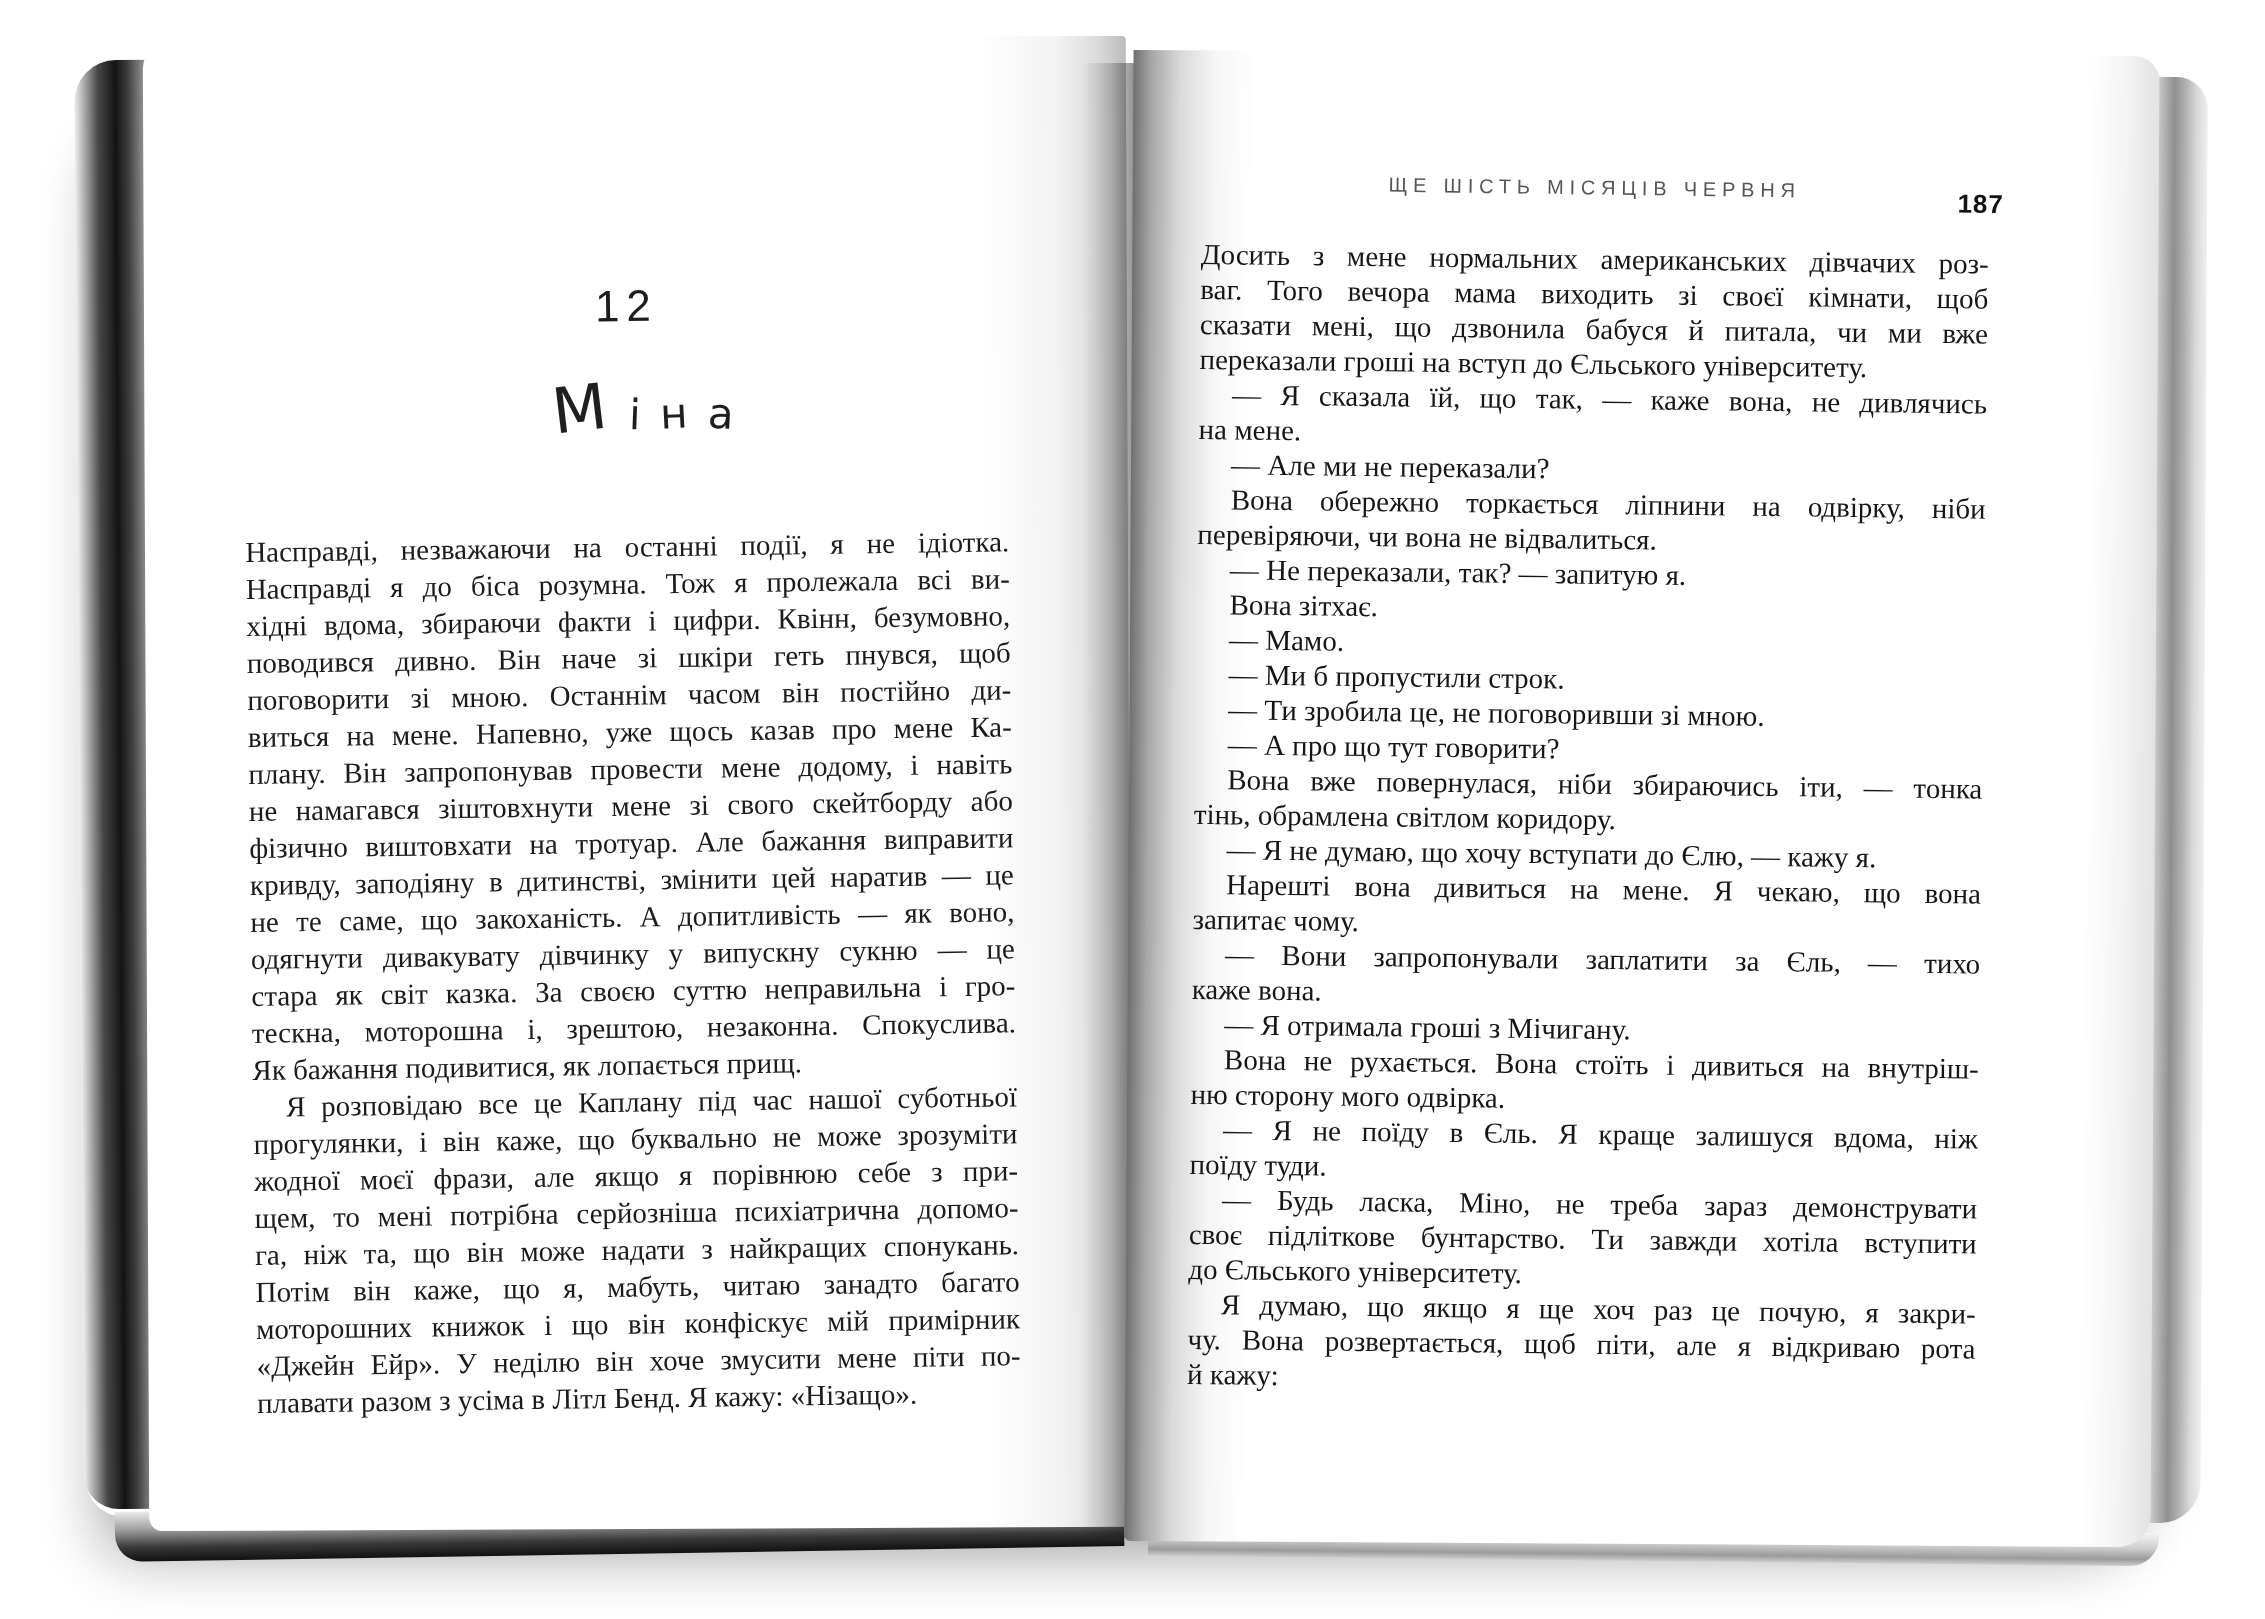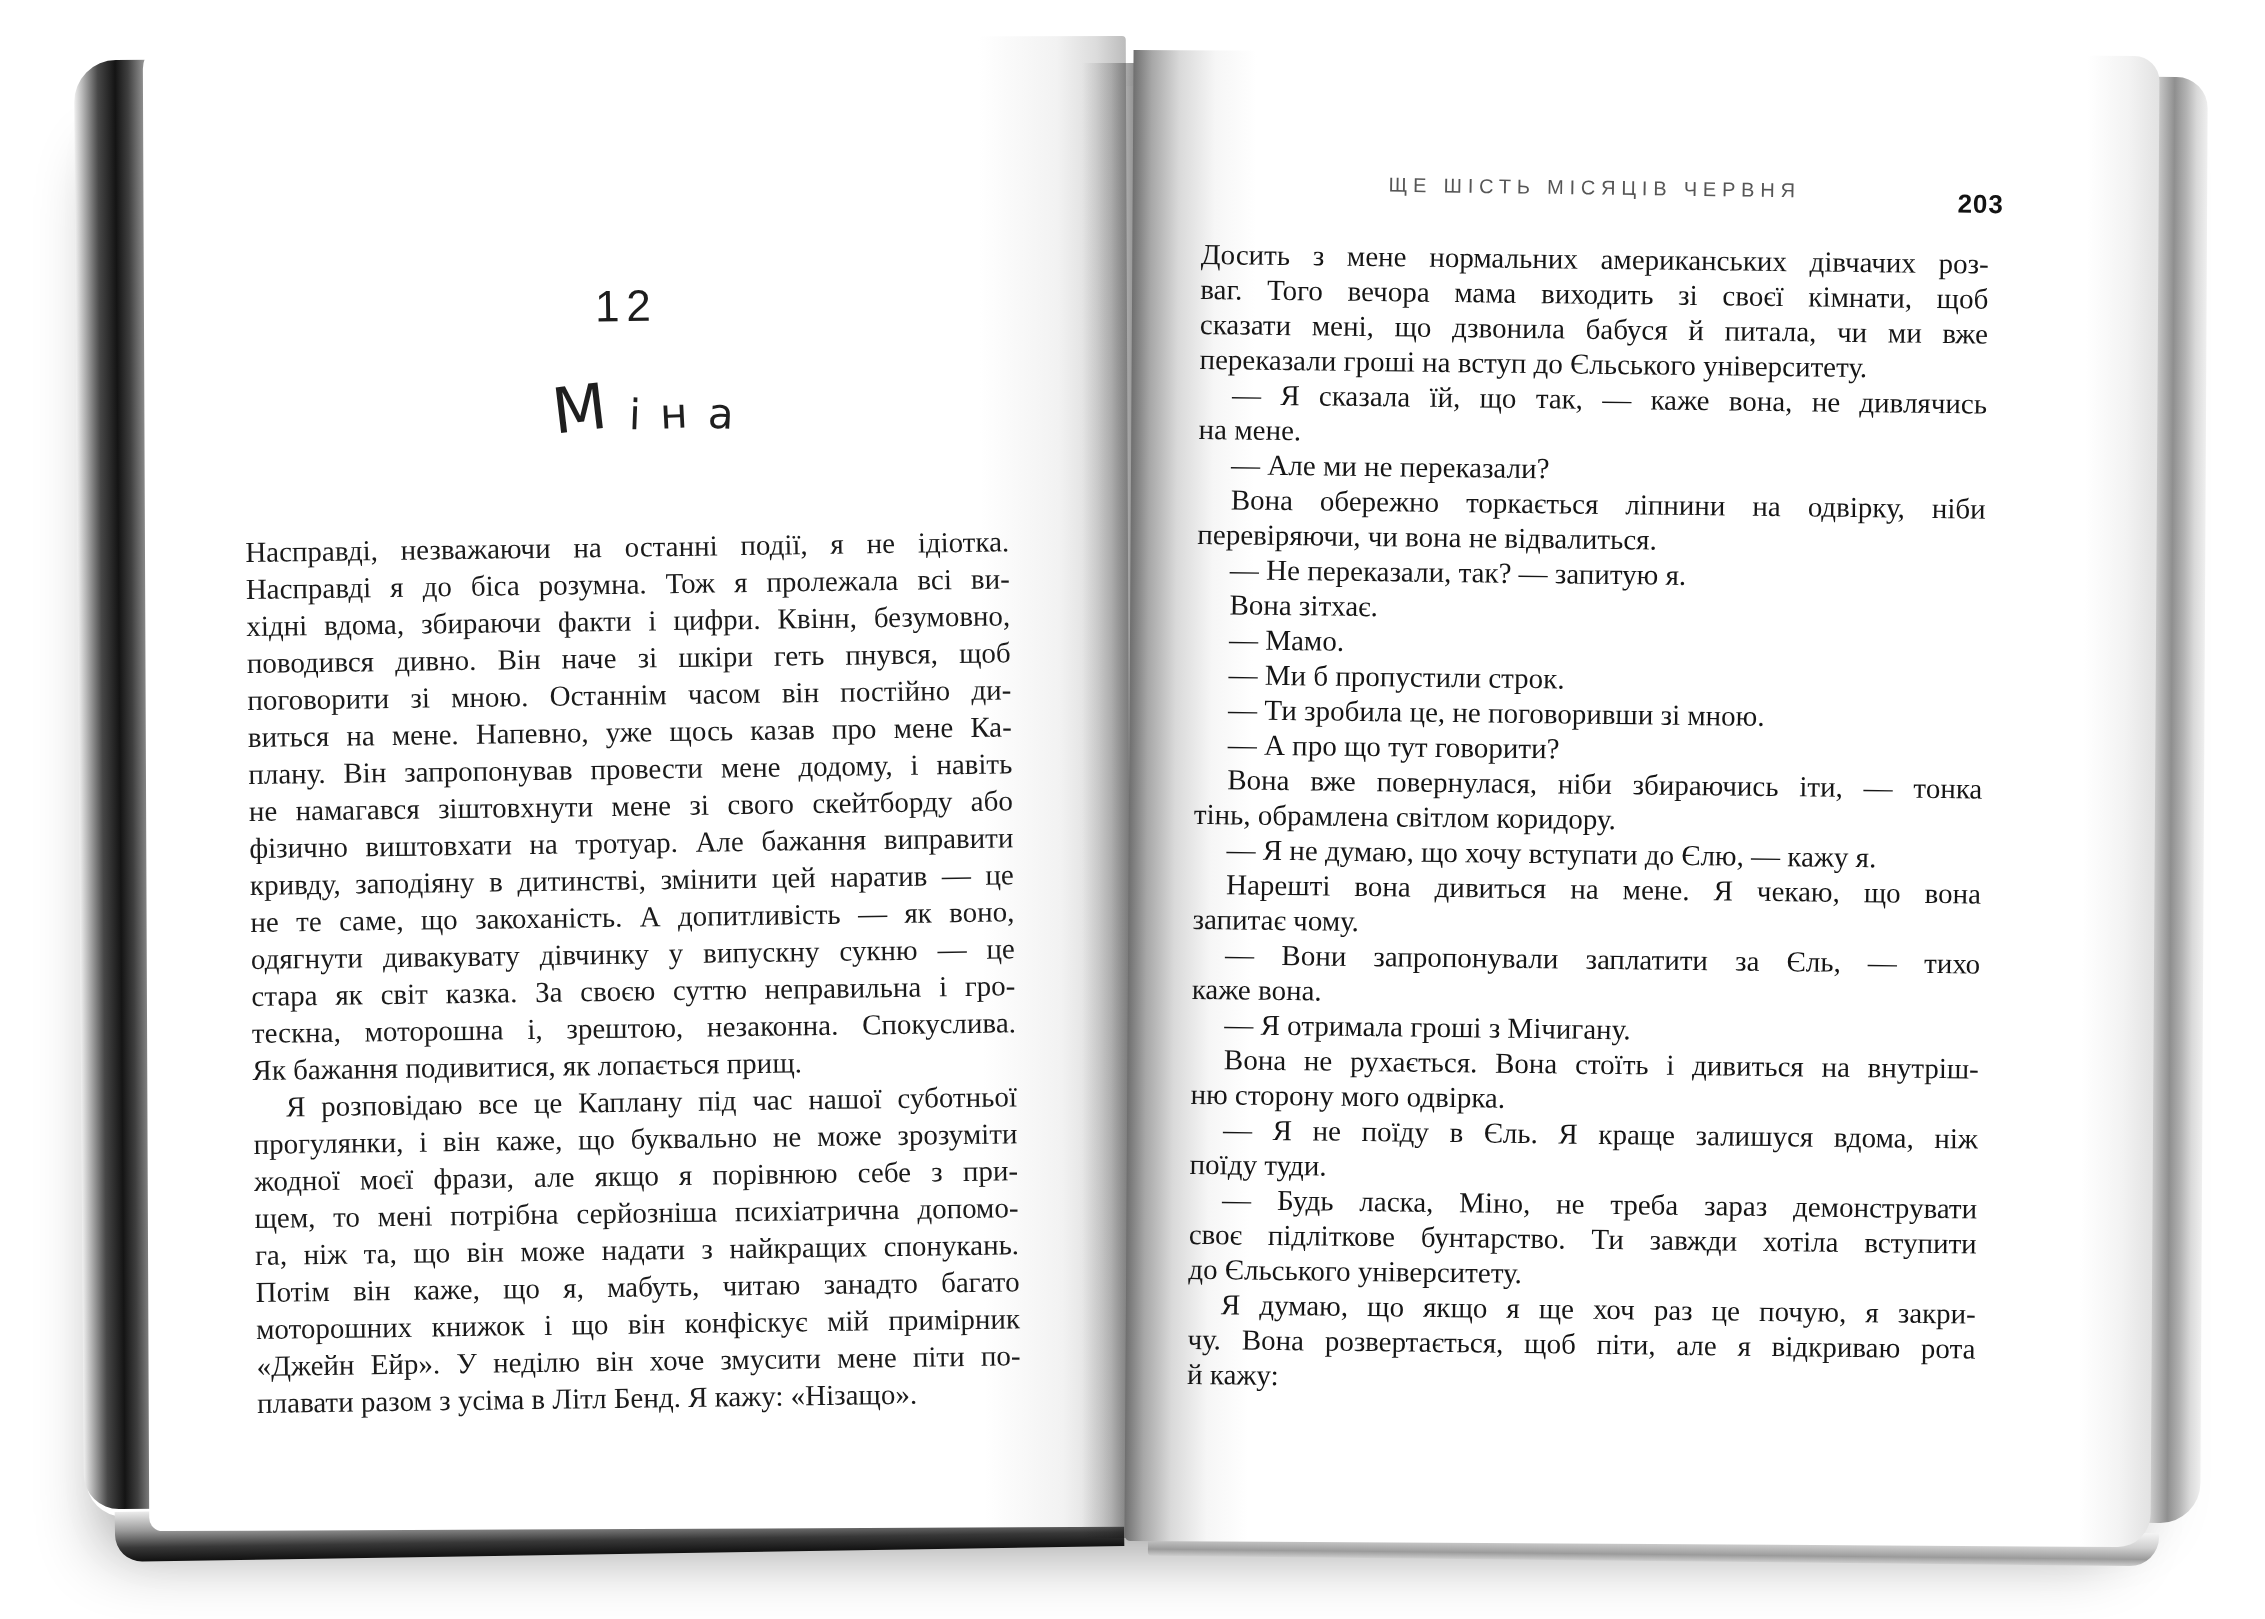--- a/index.html
+++ b/index.html
@@ -136,21 +136,21 @@
         <div class="line">га, ніж та, що він може надати з найкращих спонукань.</div>
         <div class="line">Потім він каже, що я, мабуть, читаю занадто багато</div>
         <div class="line">моторошних книжок і що він конфіскує мій примірник</div>
         <div class="line">«Джейн Ейр». У неділю він хоче змусити мене піти по-</div>
         <div class="line last">плавати разом з усіма в Літл Бенд. Я кажу: «Нізащо».</div>
       </div>
     </div>
 
   <div class="running-row">
     <div class="running-head">ЩЕ ШІСТЬ МІСЯЦІВ ЧЕРВНЯ</div>
-    <div class="page-num">203</div>
+    <div class="page-num">187</div>
   </div>
 
   <div class="text-right">
       <div class="para">
         <div class="line">Досить з мене нормальних американських дівчачих роз-</div>
         <div class="line">ваг. Того вечора мама виходить зі своєї кімнати, щоб</div>
         <div class="line">сказати мені, що дзвонила бабуся й питала, чи ми вже</div>
         <div class="line last">переказали гроші на вступ до Єльського університету.</div>
       </div>
       <div class="para indent">

